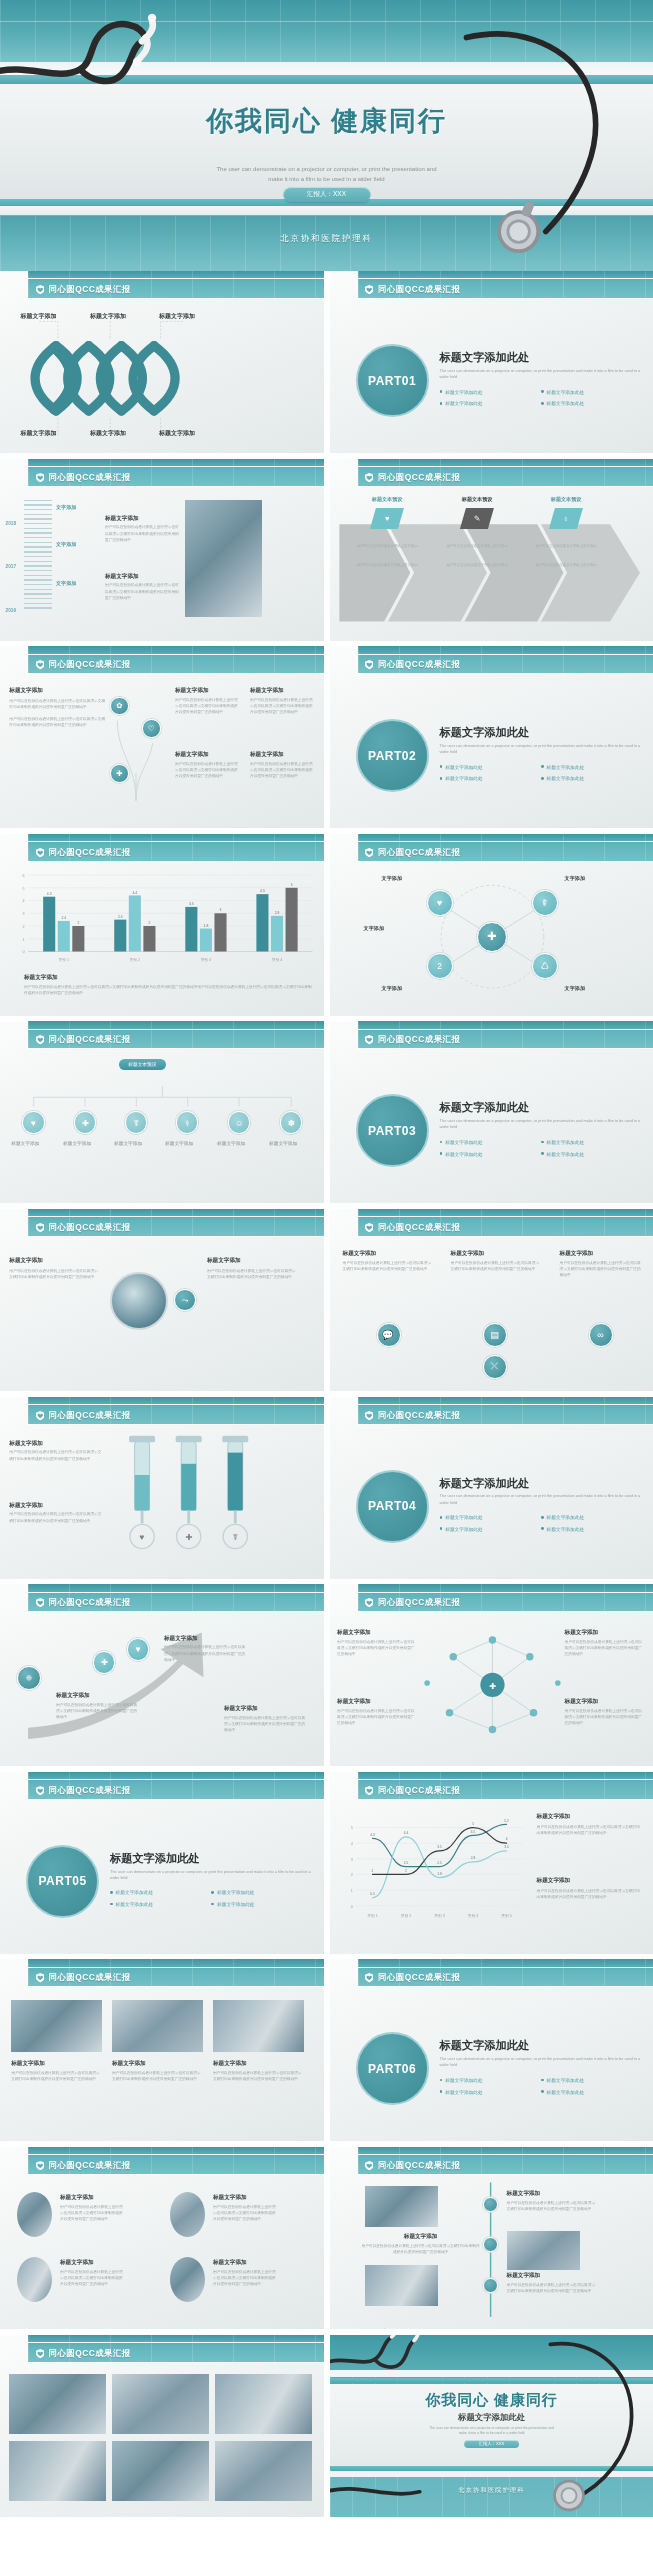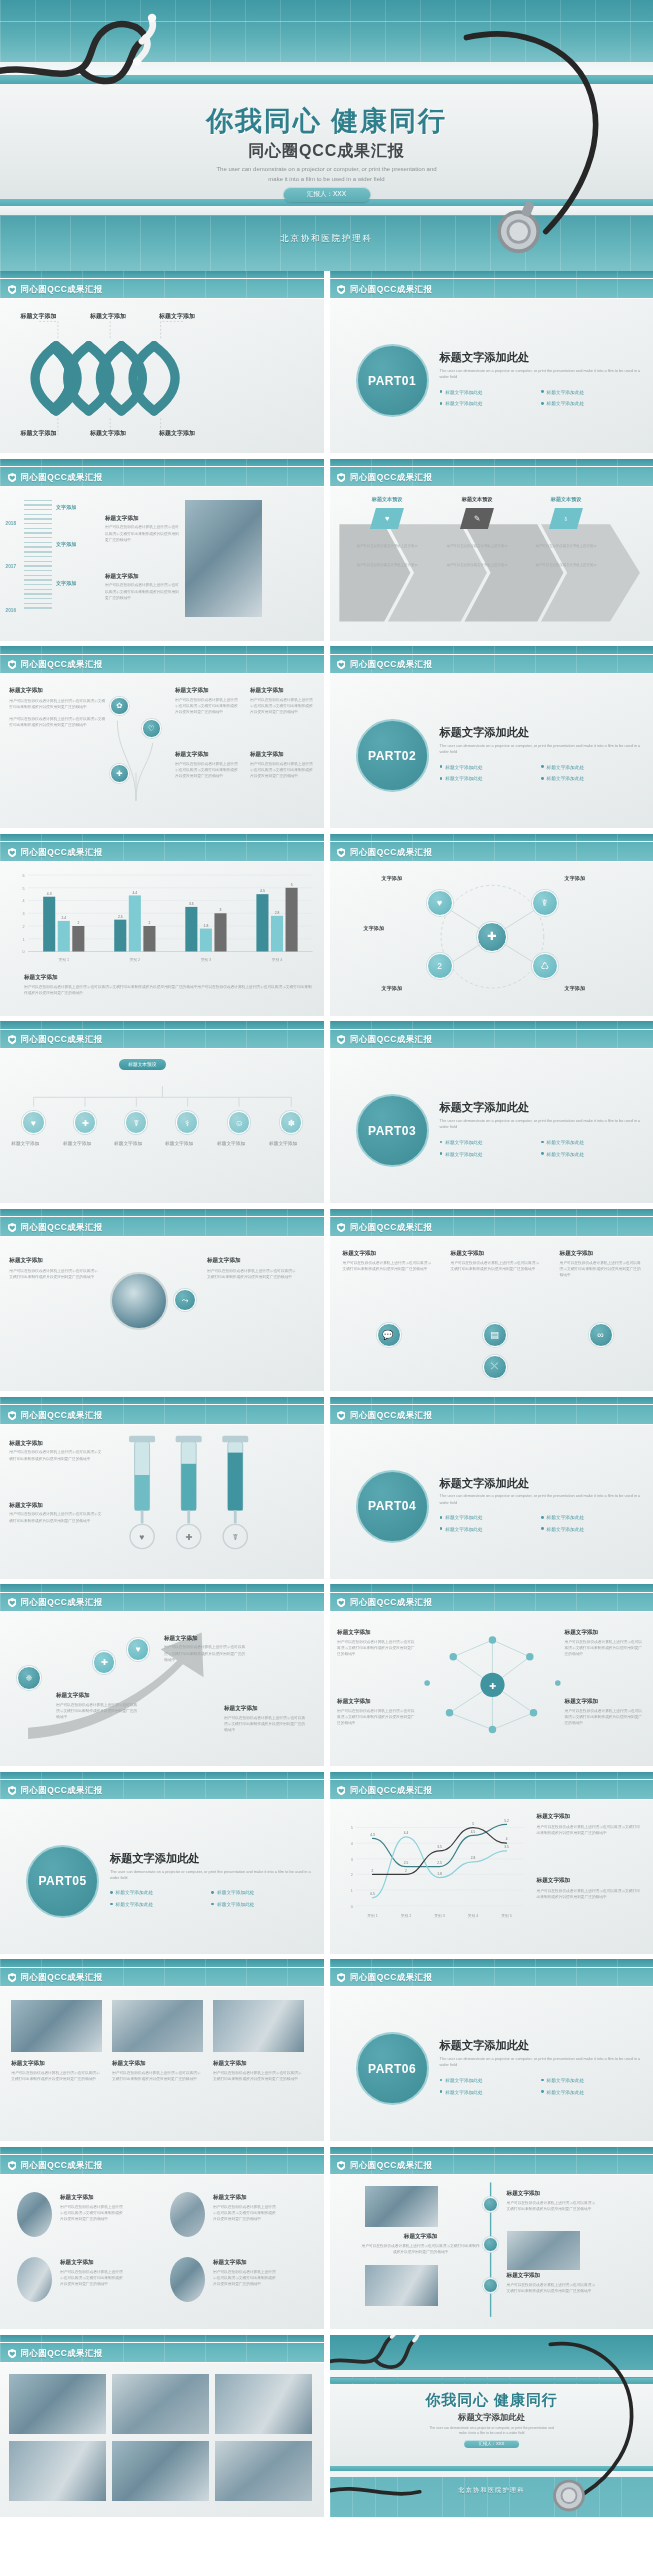--- a/index.html
+++ b/index.html
@@ -90,20 +90,21 @@
   .row { display:flex; gap:5.6px; padding: 0 0 5.6px 0; }
   .slide {
     width: 324px; height: 182px; position: relative; overflow:hidden;
     background: linear-gradient(160deg,#fbfcfc 0%, #eef1f1 55%, #e3e8e9 100%);
     flex: 0 0 324px;
   }
   .slide-head {
     height: 28px; position:relative;
     background: linear-gradient(180deg,#4fa3ad 0%,#63b6bd 45%,#74c0c6 100%);
     border-bottom: 1.9px solid #ffffff;
+    margin-left: 28px;
   }
   .slide-head .hgrid{
     position:absolute; inset:0;
     background-image: repeating-linear-gradient(90deg, rgba(255,255,255,.16) 0 0.9px, transparent 0.9px 20.5px);
   }
   .slide-head .topstrip{
     position:absolute; left:0; right:0; top:0; height:8.4px;
     background: linear-gradient(180deg,#3f96a1,#58aeb6);
     border-bottom:1.4px solid #fff;
   }
@@ -201,21 +202,20 @@
       <g transform="translate(556,248)">
         <circle cx="0" cy="0" r="23" fill="#8d9296"></circle>
         <circle cx="0" cy="0" r="19" fill="#c7ccd0"></circle>
         <circle cx="0" cy="0" r="13" fill="#9aa0a5"></circle>
         <circle cx="0" cy="0" r="10" fill="#d7dbde"></circle>
         <rect x="-5" y="-34" width="10" height="16" rx="4" fill="#9aa0a5" transform="rotate(22)"></rect>
       </g>
     </svg>
 
     <div class="cover-title">你我同心  健康同行</div>
-    <div class="cover-sub">同心圈QCC成果汇报</div>
     <div class="cover-desc">
       <div>The user can demonstrate on a projector or computer, or print the presentation and</div>
       <div>make it into a film to be used in a wider field</div>
     </div>
     <div class="cover-badge">汇报人：XXX</div>
     <div class="cover-org">北京协和医院护理科</div>
   </div>
 
   <div class="row">
 

